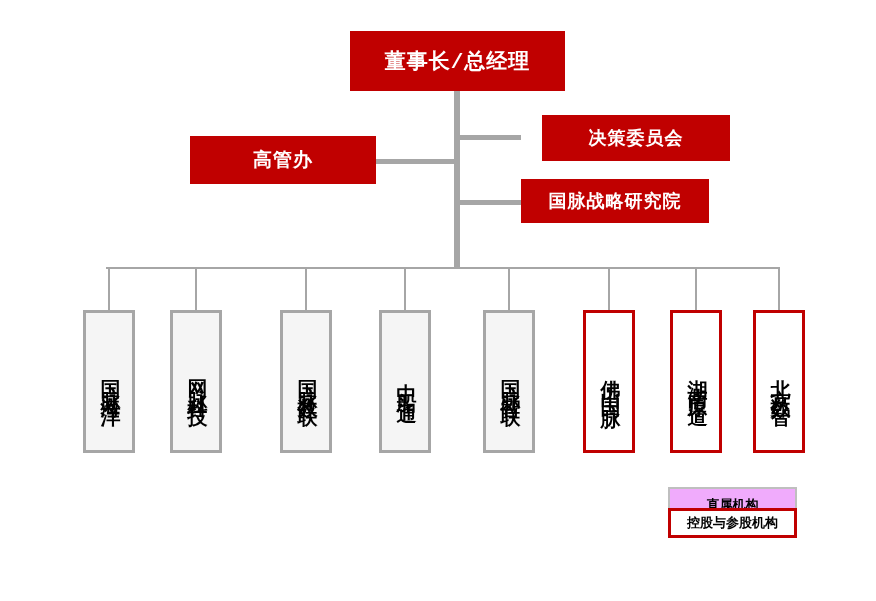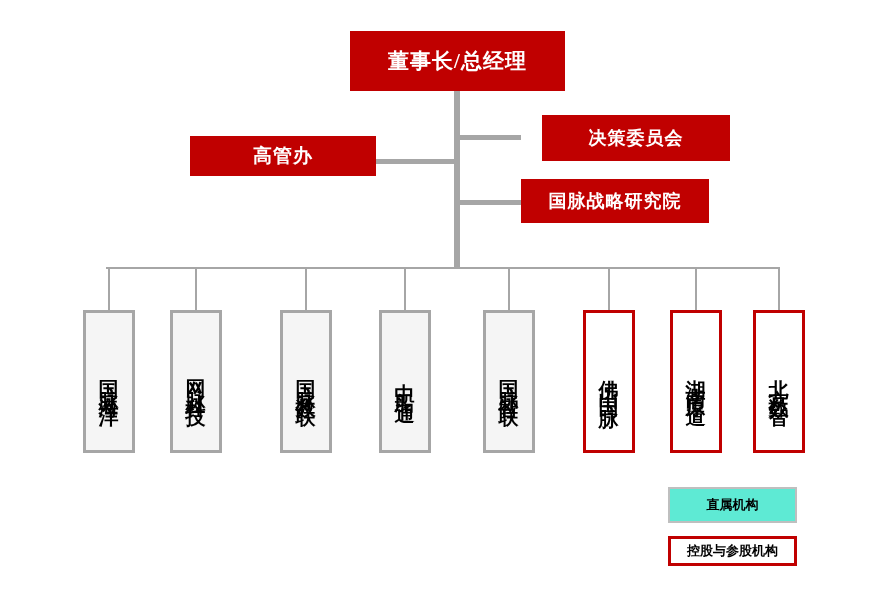--- a/index.html
+++ b/index.html
@@ -2,21 +2,21 @@
 <html><head>
 <meta charset="utf-8">
 <style>
   html, body { margin: 0; padding: 0; background: #ffffff; }
   .stage {
     position: relative;
     width: 876px;
     height: 601px;
     background: #ffffff;
     overflow: hidden;
-    font-family: Liberation Serif, serif;
+    font-family: Liberation Mono, monospace;
   }
 
   
   .line { position: absolute; background: #a6a6a6; }
   .trunk            { left: 454px; top: 91px;  width: 6px;  height: 178px; }
   .branch-exec      { left: 376px; top: 159px; width: 78px; height: 5px; }
   .branch-committee { left: 460px; top: 135px; width: 61px; height: 5px; }
   .branch-institute { left: 460px; top: 200px; width: 61px; height: 5px; }
   .bus              { left: 106px; top: 267px; width: 674px; height: 2px; }
   .drop             { top: 268px; width: 2px; height: 42px; }
@@ -30,21 +30,21 @@
     background: #c00000;
     color: #ffffff;
     font-weight: bold;
     display: flex;
     align-items: center;
     justify-content: center;
     text-align: center;
     letter-spacing: 1px;
   }
   .box-root      { left: 350px; top: 31px;  width: 215px; height: 60px; font-size: 21px; }
-  .box-exec      { left: 190px; top: 136px; width: 186px; height: 40px; font-size: 19px; }
+  .box-exec      { left: 190px; top: 136px; width: 186px; height: 48px; font-size: 19px; }
   .box-committee { left: 542px; top: 115px; width: 188px; height: 46px; font-size: 18px; }
   .box-institute { left: 521px; top: 179px; width: 188px; height: 44px; font-size: 18px; }
 
   
   .child {
     position: absolute;
     top: 310px;
     width: 52px;
     height: 143px;
     box-sizing: border-box;
@@ -73,22 +73,22 @@
     left: 668px;
     width: 129px;
     box-sizing: border-box;
     display: flex;
     align-items: center;
     justify-content: center;
     color: #000000;
     font-size: 13px;
     font-weight: bold;
   }
-  .legend-direct  { top: 487px; height: 36px; background: #5eead4; border: 2px solid #bfbfbf; }
-  .legend-holding { top: 536px; height: 30px; background: #ffffff; border: 3px solid #c00000; }
+  .legend-direct  { top: 487px; height: 36px; background: #f0abfc; border: 2px solid #bfbfbf; }
+  .legend-holding { top: 508px; height: 30px; background: #ffffff; border: 3px solid #c00000; }
 </style>
 </head>
 <body>
 
 <div class="stage">
 
   <div class="line trunk"></div>
   <div class="line branch-exec"></div>
   <div class="line branch-committee"></div>
   <div class="line branch-institute"></div>

